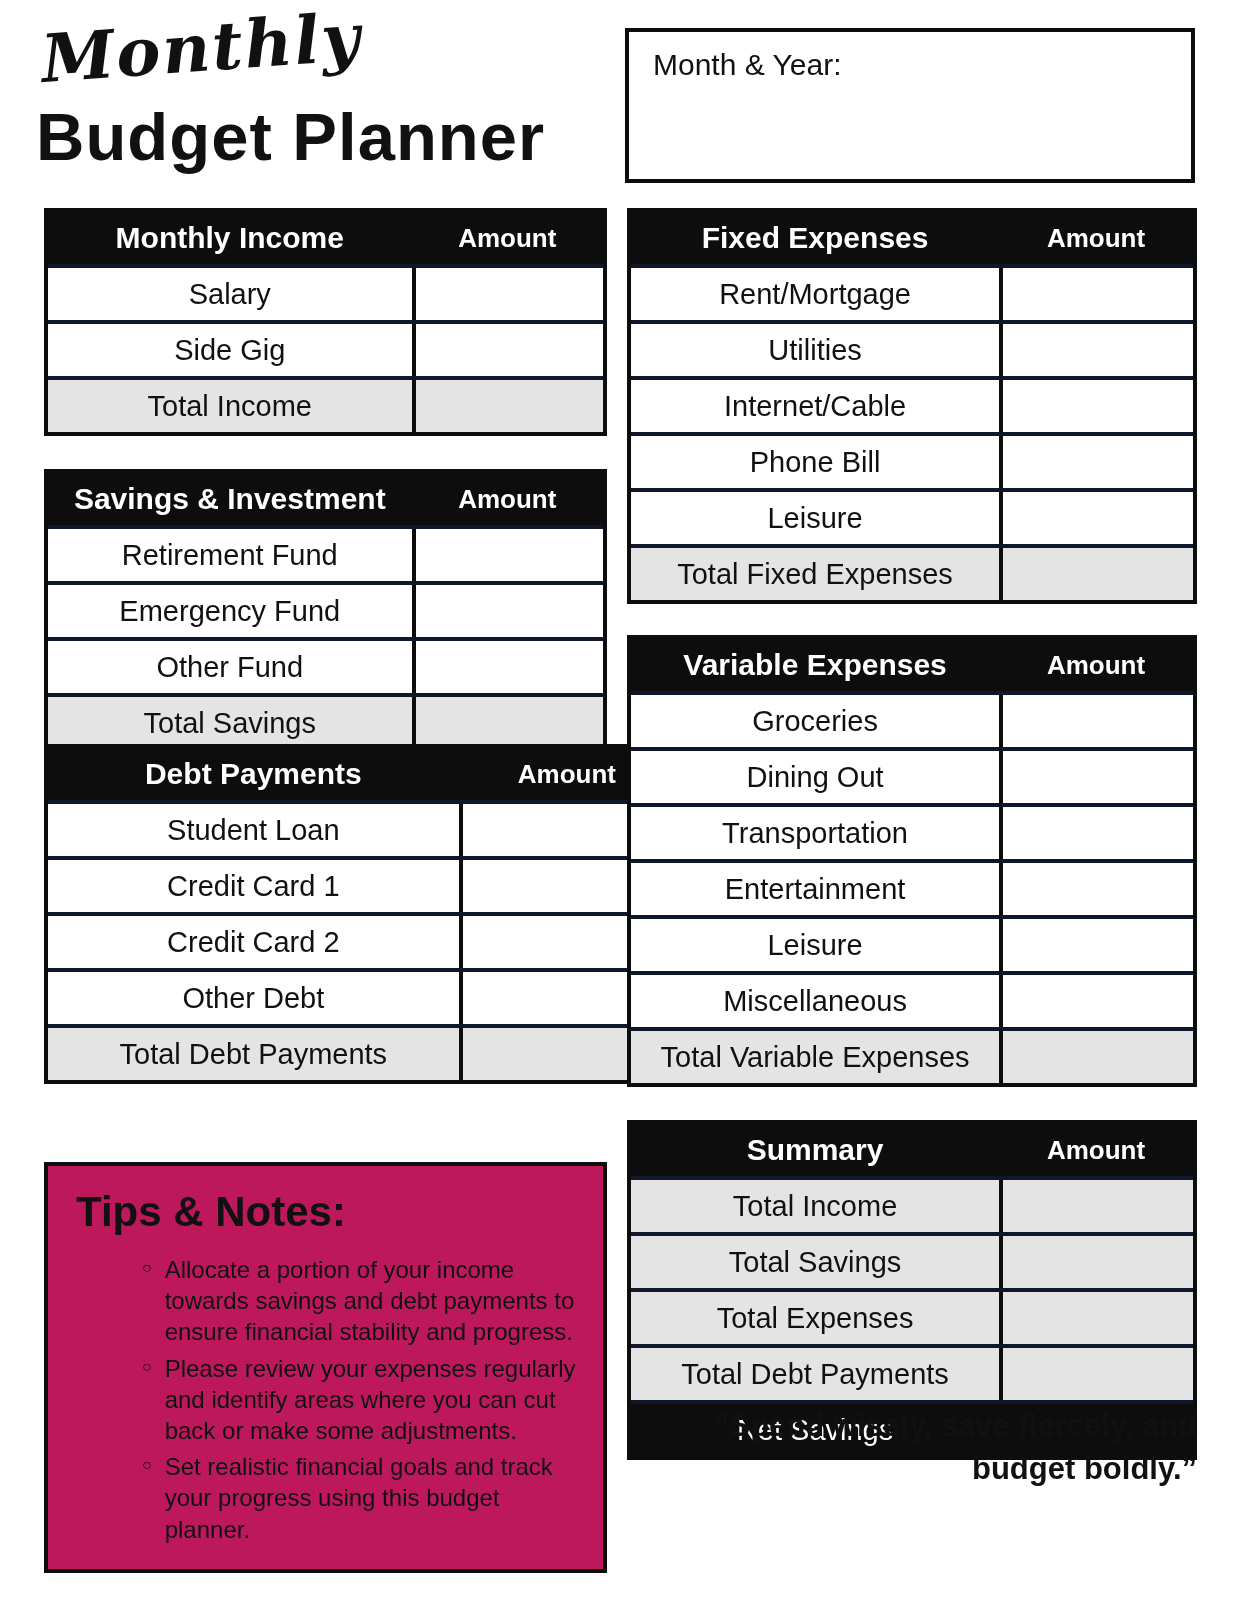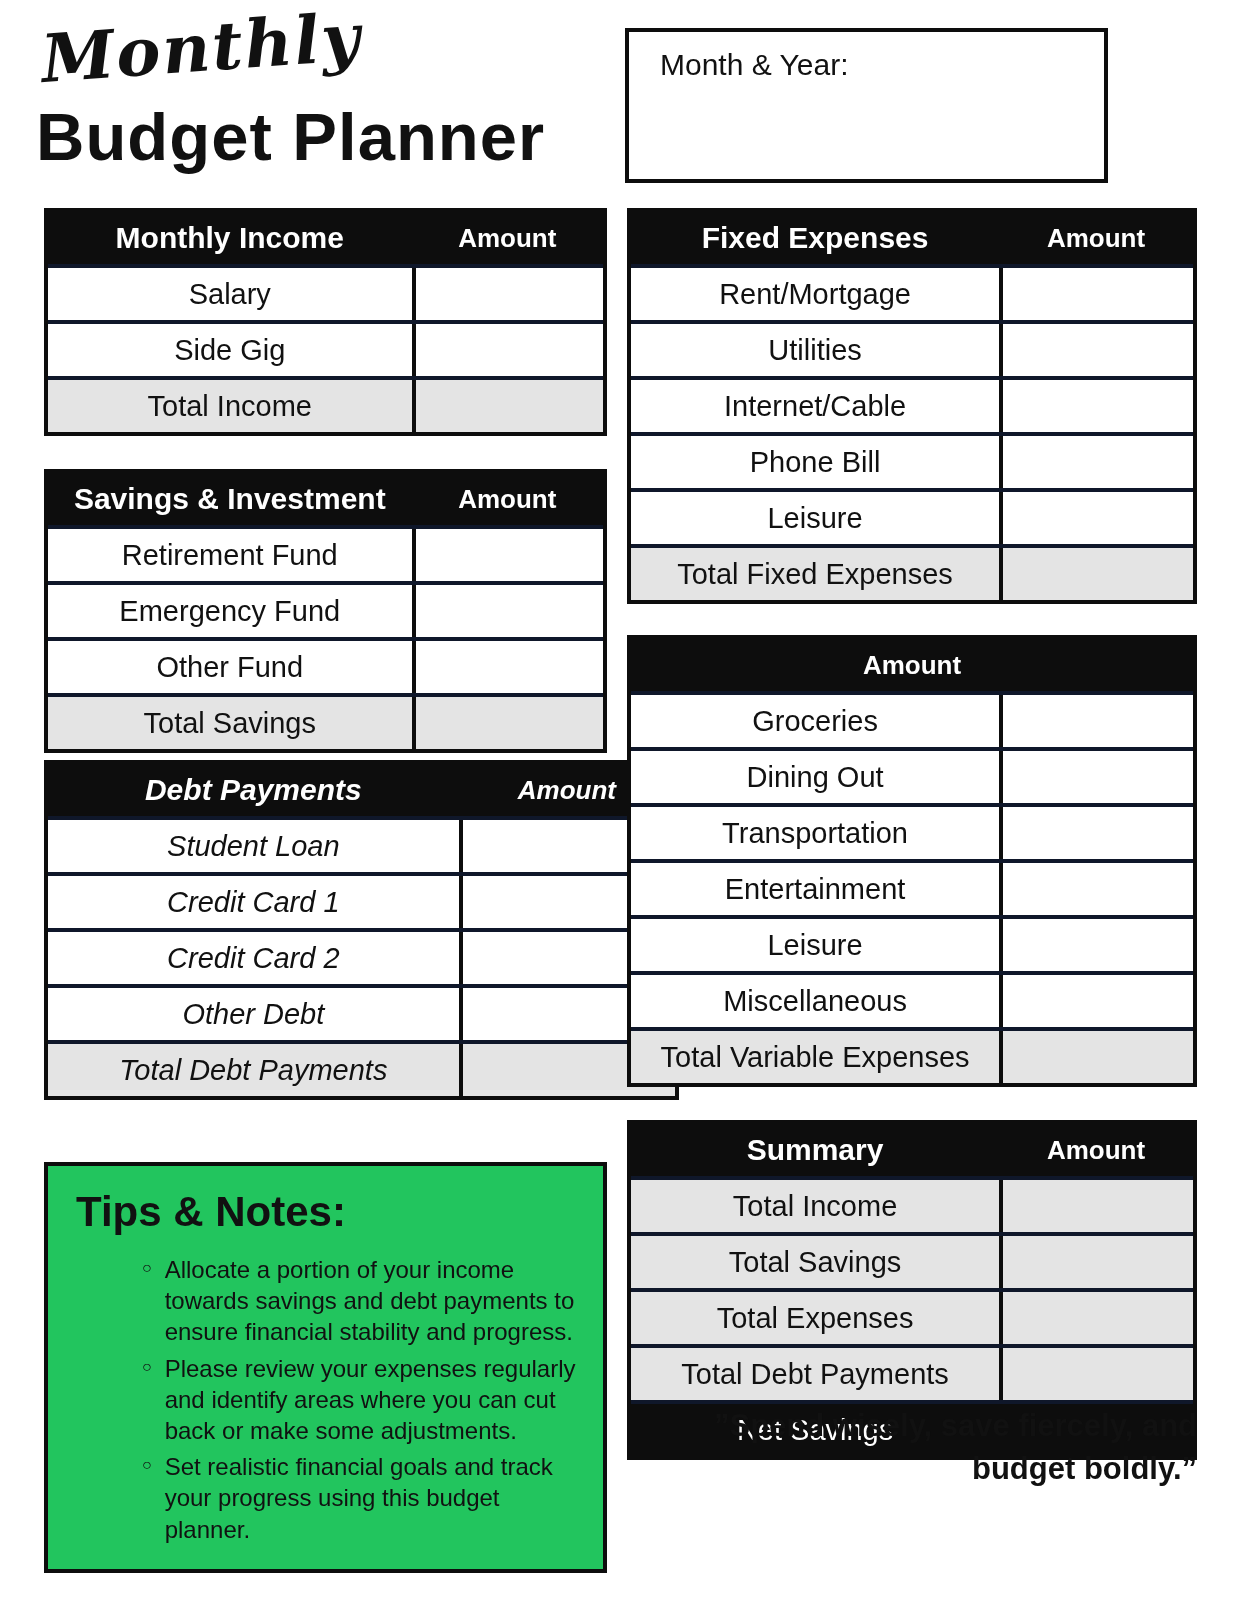--- a/index.html
+++ b/index.html
@@ -17,22 +17,22 @@
     font-size:66px; letter-spacing:2px; transform:rotate(-4deg);
     transform-origin:left bottom;
   }
   #title-main {
     position:absolute; left:36px; top:98px;
     font-size:67px; font-weight:bold; letter-spacing:1px; white-space:nowrap;
   }
 
   
   #month-box {
-    position:absolute; left:625px; top:28px; width:483px; height:155px;
-    border:4px solid #0d0d0d; background:#ffffff;padding-left:7px;
+    position:absolute; left:625px; top:28px; width:570px; height:155px;
+    border:4px solid #0d0d0d; background:#ffffff;
   }
   #month-box .mb-label { margin:16px 0 0 24px; font-size:30px; }
   #month-box .mb-value { position:absolute; left:24px; right:24px; top:60px; bottom:10px; font-size:30px; }
 
   
   .sheet-table { position:absolute; border:4px solid #0d0d0d; background:#ffffff; }
   .thead { display:flex; height:52px; background:#0d0d0d; color:#ffffff; }
   .thead .cell-l { font-size:30px; font-weight:bold; }
   .thead .cell-a { font-size:26px; font-weight:bold; border-left:none; }
   .trow { display:flex; height:56px; border-top:4px solid #0f172a; background:#ffffff; }
@@ -42,29 +42,29 @@
   }
   .cell-a { flex:1; border-left:4px solid #0d0d0d; }
   .trow.total { background:#e4e4e4; }
   .summary .trow { background:#e4e4e4; }
   .trow.net { background:#0d0d0d; color:#ffffff; }
   .trow.net .cell-a { border-left-color:transparent; }
 
   
   #t-income   { left:44px;  top:208px;  width:563px; }
   #t-savings  { left:44px;  top:469px;  width:563px; }
-  #t-debt     { left:44px;  top:760px;  width:635px;font-style:italic; }
+  #t-debt     { left:44px;  top:744px;  width:635px; }
   #t-fixed    { left:627px; top:208px;  width:570px; }
   #t-variable { left:627px; top:635px;  width:570px; }
   #t-summary  { left:627px; top:1120px; width:570px; }
 
   
   #tips-box {
     position:absolute; left:44px; top:1162px; width:563px; height:411px;
-    border:4px solid #0d0d0d; background:#22c55e;
+    border:4px solid #0d0d0d; background:#be185d;
   }
   #tips-box .tips-title { margin:22px 0 0 28px; font-size:42px; font-weight:bold; }
   ul.tips-list { list-style:none; margin:18px 14px 0 94px; padding:0; }
   ul.tips-list li { display:flex; gap:13px; font-size:24px; line-height:1.3; margin-bottom:5px; }
   ul.tips-list .bullet { font-size:16px; padding-top:4px; flex:0 0 auto; }
 
   
   #quote {
     position:absolute; left:627px; top:1404px; width:570px; padding-left:52px;
     text-align:right; font-size:31px; font-weight:bold; line-height:1.4;
@@ -178,20 +178,21 @@
       <div class="cell-a"></div>
     </div>
     <div class="trow total">
       <div class="cell-l">Total Fixed Expenses</div>
       <div class="cell-a"></div>
     </div>
   </div>
 
   <div class="sheet-table" id="t-variable">
     <div class="thead">
+      <div class="cell-l">Variable Expenses</div>
       <div class="cell-a" style="display:flex;align-items:center;justify-content:center;">Amount</div>
     </div>
     <div class="trow">
       <div class="cell-l">Groceries</div>
       <div class="cell-a"></div>
     </div>
     <div class="trow">
       <div class="cell-l">Dining Out</div>
       <div class="cell-a"></div>
     </div>

